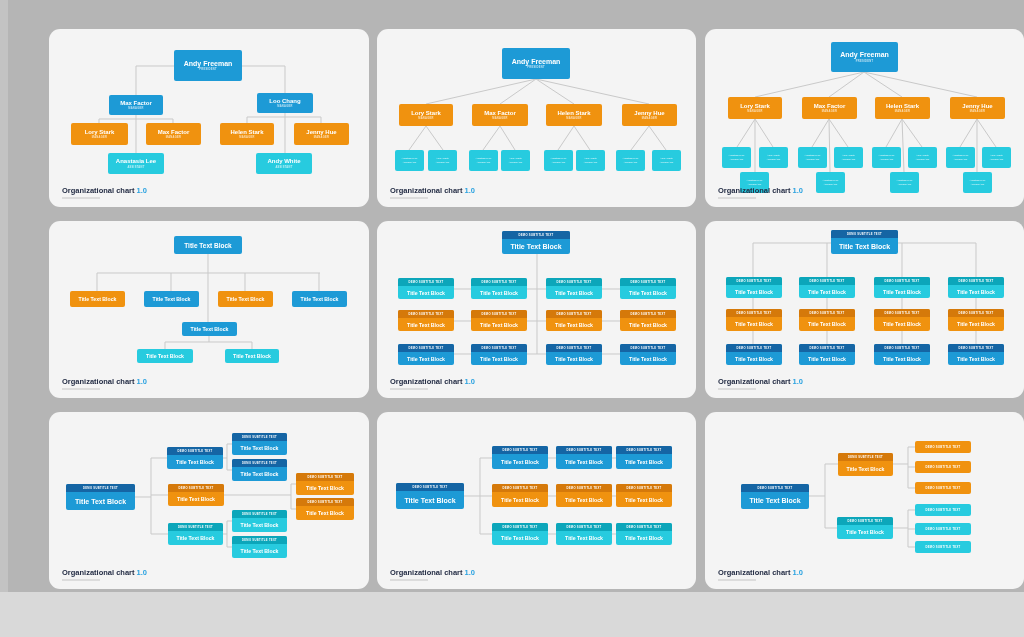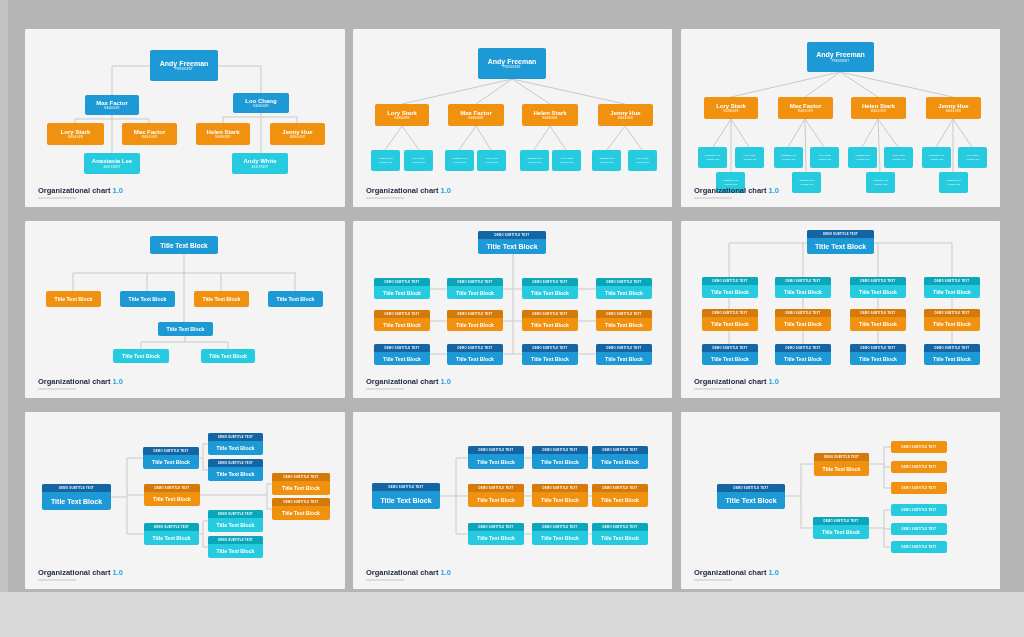--- a/index.html
+++ b/index.html
@@ -1,20 +1,20 @@
 <!DOCTYPE html>
 <html><head>
 <meta charset="utf-8">
 <style>
   html,body{margin:0;padding:0;}
   body{font-family:"Liberation Sans", sans-serif; background:#b5b5b5;}
   #stage{position:relative;width:1024px;height:637px;overflow:hidden;background:#b5b5b5;}
   .left-strip{position:absolute;left:0;top:0;width:8px;height:637px;background:#c3c3c3;}
   .bottom-strip{position:absolute;left:0;top:592px;width:1024px;height:45px;background:#d9d9d9;}
-  .slide{position:absolute;background:#f4f4f4;border-radius:1px;overflow:hidden;}
+  .slide{position:absolute;background:#f4f4f4;border-radius:11px;overflow:hidden;margin-left:24px;}
   .slide svg{position:absolute;left:0;top:0;}
   .box,.hbox,.bar{position:absolute;border-radius:2px;color:#fff;box-sizing:border-box;}
   .box{display:flex;flex-direction:column;align-items:center;justify-content:center;text-align:center;overflow:hidden;}
   .box .t{font-size:6px;font-weight:600;white-space:nowrap;}
   .box .t.big{font-size:7px;}
   .box .s{font-size:2.6px;letter-spacing:.3px;opacity:.72;margin-top:1.5px;font-weight:bold;white-space:nowrap;}
   .box .l1,.box .l2{font-size:2.5px;line-height:3.6px;opacity:.92;white-space:nowrap;}
   .plain .t{font-size:5.2px;}
   .plain .t.big{font-size:6.5px;}
   .hbox{display:flex;flex-direction:column;overflow:hidden;}

